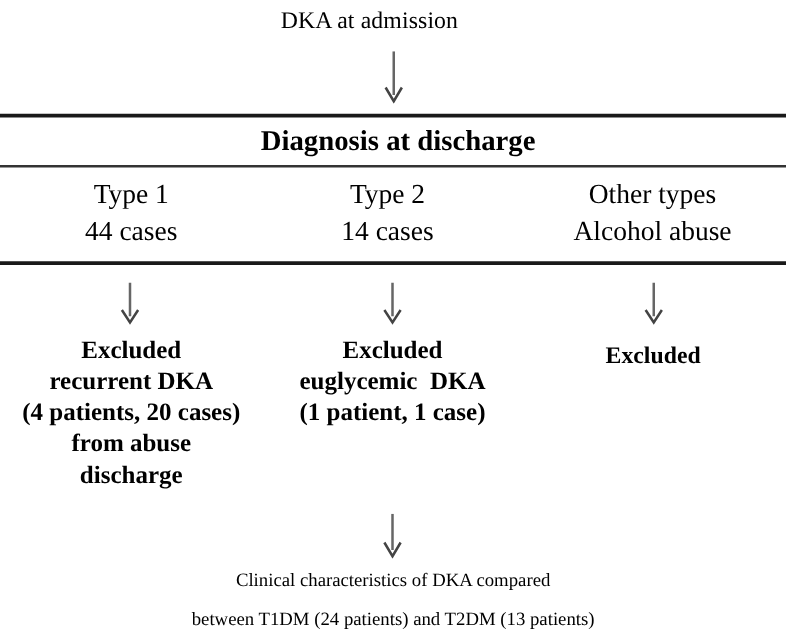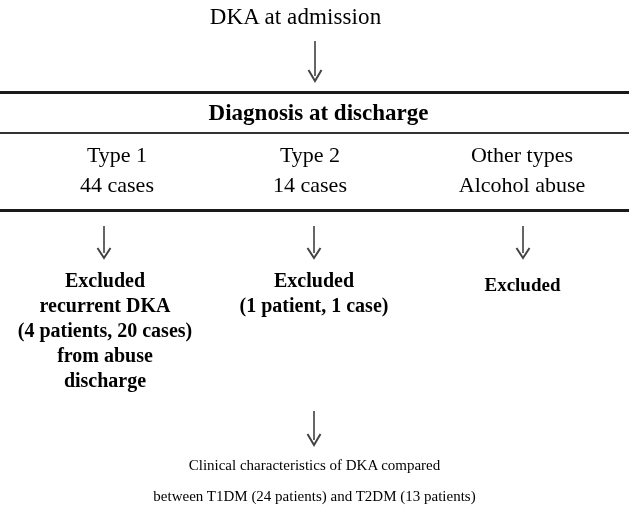--- a/index.html
+++ b/index.html
@@ -21,21 +21,21 @@
     height: 513px;
   }
 
   
   .top-title {
     position: absolute;
     left: 0;
     top: 2px;
     width: 591px;
     text-align: center;
-    font-size: 23px;
+    font-size: 19px;
     line-height: 30px;
     letter-spacing: 0.1px;
   }
 
   
   .arrow {
     position: absolute;
     pointer-events: none;
   }
   .arrow svg { display: block; }
@@ -65,21 +65,21 @@
   
   .col-head {
     position: absolute;
     top: 140px;
     text-align: center;
     font-size: 22px;
     line-height: 30px;
   }
   .col-head .line { display: block; white-space: nowrap; }
 
-  #colhead-0 { left: 17px;   width: 200px; }
+  #colhead-0 { left: 5px;   width: 200px; }
   #colhead-1 { left: 210px; width: 200px; }
   #colhead-2 { left: 422px; width: 200px; }
 
   
   .excl {
     position: absolute;
     text-align: center;
     line-height: 25px;
     font-weight: bold;
   }
@@ -162,20 +162,21 @@
   <div class="excl" id="excl-0">
     <span class="line">Excluded</span>
     <span class="line">recurrent DKA</span>
     <span class="line">(4 patients, 20 cases)</span>
     <span class="line">from abuse</span>
     <span class="line">discharge</span>
   </div>
 
   <div class="excl" id="excl-1">
     <span class="line">Excluded</span>
+    <span class="line">euglycemic  DKA</span>
     <span class="line">(1 patient, 1 case)</span>
   </div>
 
   <div class="excl" id="excl-2">
     <span class="line">Excluded</span>
   </div>
 
   <div class="arrow" style="left:304px; top:411px;">
     <svg width="20" height="36" viewBox="0 0 20 36">
       <line x1="10" y1="0" x2="10" y2="29" stroke="#666666" stroke-width="2"></line>

